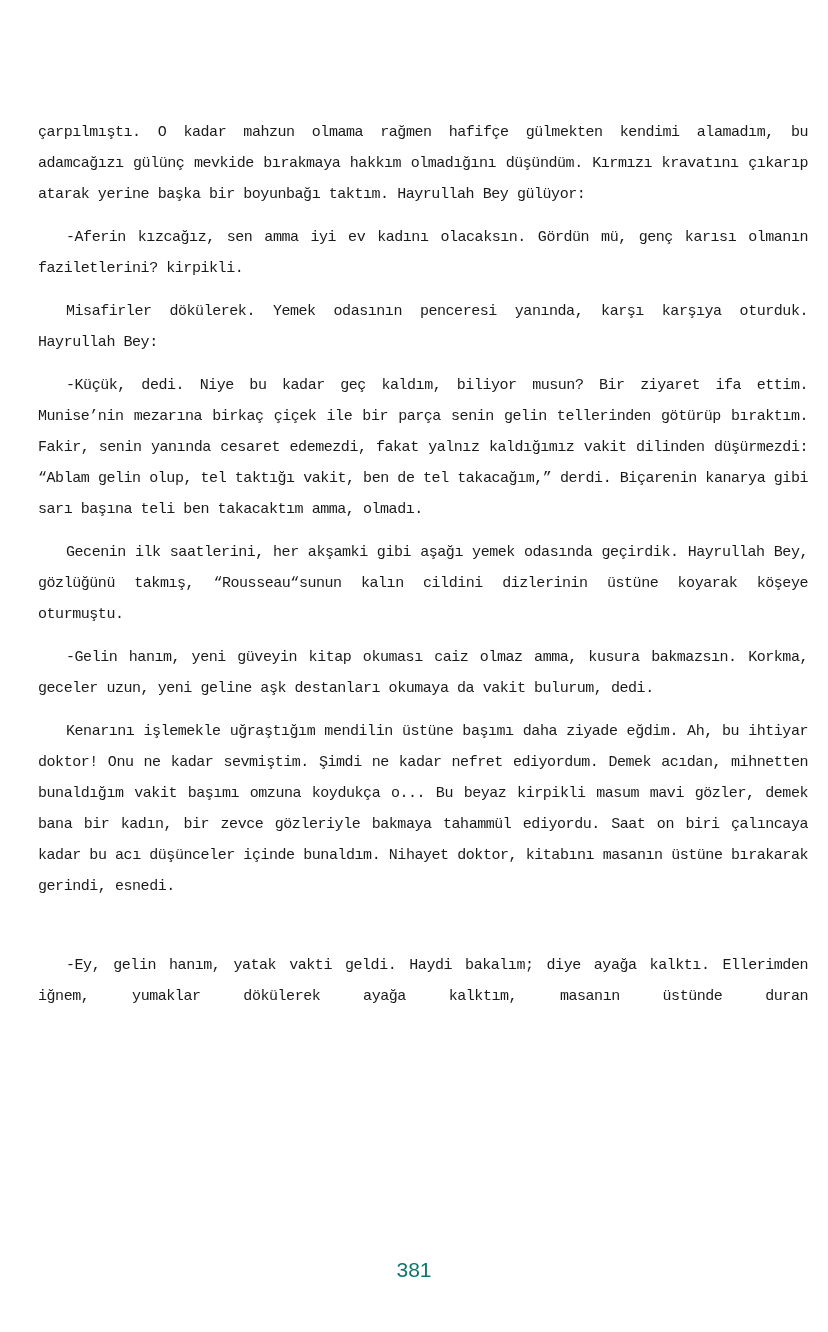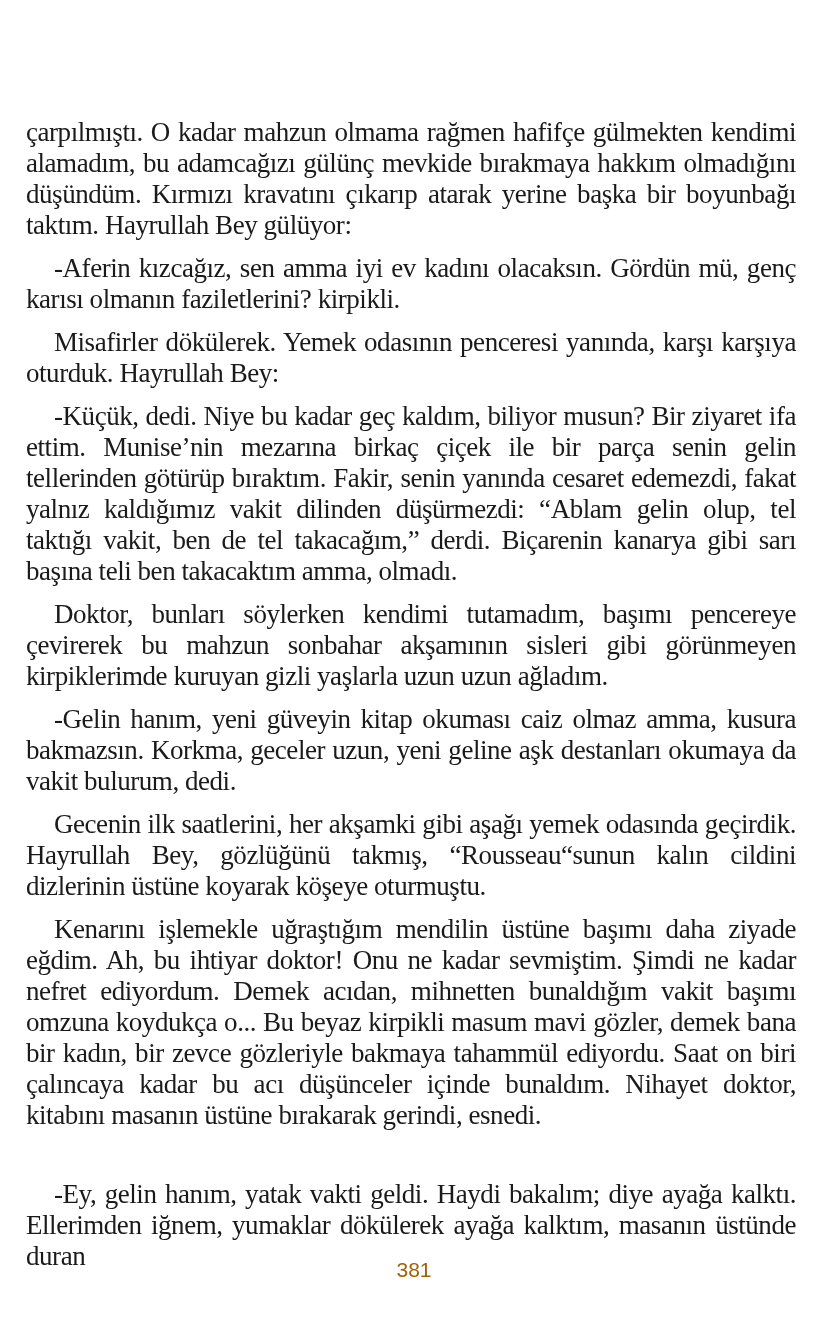--- a/index.html
+++ b/index.html
@@ -9,25 +9,25 @@
     }
     body {
       width: 828px;
       height: 1332px;
       position: relative;
       overflow: hidden;
       color: #1a1a1a;
     }
     .page-body {
       position: absolute;
-      left: 26px;
+      left: 38px;
       top: 117px;
       width: 770px;
-      font-family: Liberation Serif, serif;
-      font-size: 27px;
+      font-family: Liberation Mono, monospace;
+      font-size: 15px;
       line-height: 31px;
       letter-spacing: -0.45px;
     }
     .para {
       margin: 0 0 12px 0;
       text-indent: 28px;
       text-align: justify;
       text-align-last: left;
     }
     .para.no-indent {
@@ -38,31 +38,30 @@
       margin-top: 48px;
     }
     .page-number {
       position: absolute;
       left: 0;
       width: 828px;
       top: 1258px;
       text-align: center;
       font-family: "Liberation Sans", "DejaVu Sans", sans-serif;
       font-size: 21px;
-      color: #a16207;
+      color: #0f766e;
     }
   </style>
 </head>
 <body>
 
 <main class="page-body">
   <p class="para no-indent">çarpılmıştı. O kadar mahzun olmama rağmen hafifçe gülmekten kendimi alamadım, bu adamcağızı gülünç mevkide bırakmaya hakkım olmadığını düşündüm. Kırmızı kravatını çıkarıp atarak yerine başka bir boyunbağı taktım. Hayrullah Bey gülüyor:</p>
   <p class="para">-Aferin kızcağız, sen amma iyi ev kadını olacaksın. Gördün mü, genç karısı olmanın faziletlerini? kirpikli.</p>
   <p class="para">Misafirler dökülerek. Yemek odasının penceresi yanında, karşı karşıya oturduk. Hayrullah Bey:</p>
   <p class="para">-Küçük, dedi. Niye bu kadar geç kaldım, biliyor musun? Bir ziyaret ifa ettim. Munise’nin mezarına birkaç çiçek ile bir parça senin gelin tellerinden götürüp bıraktım. Fakir, senin yanında cesaret edemezdi, fakat yalnız kaldığımız vakit dilinden düşürmezdi: “Ablam gelin olup, tel taktığı vakit, ben de tel takacağım,” derdi. Biçarenin kanarya gibi sarı başına teli ben takacaktım amma, olmadı.</p>
-  <p class="para">Doktor, bunları söylerken kendimi tutamadım, başımı pencereye çevirerek bu mahzun sonbahar akşamının sisleri gibi görünmeyen kirpiklerimde kuruyan gizli yaşlarla uzun uzun ağladım.</p>
+  <p class="para">Gecenin ilk saatlerini, her akşamki gibi aşağı yemek odasında geçirdik. Hayrullah Bey, gözlüğünü takmış, “Rousseau“sunun kalın cildini dizlerinin üstüne koyarak köşeye oturmuştu.</p>
   <p class="para">-Gelin hanım, yeni güveyin kitap okuması caiz olmaz amma, kusura bakmazsın. Korkma, geceler uzun, yeni geline aşk destanları okumaya da vakit bulurum, dedi.</p>
-  <p class="para">Gecenin ilk saatlerini, her akşamki gibi aşağı yemek odasında geçirdik. Hayrullah Bey, gözlüğünü takmış, “Rousseau“sunun kalın cildini dizlerinin üstüne koyarak köşeye oturmuştu.</p>
   <p class="para">Kenarını işlemekle uğraştığım mendilin üstüne başımı daha ziyade eğdim. Ah, bu ihtiyar doktor! Onu ne kadar sevmiştim. Şimdi ne kadar nefret ediyordum. Demek acıdan, mihnetten bunaldığım vakit başımı omzuna koydukça o... Bu beyaz kirpikli masum mavi gözler, demek bana bir kadın, bir zevce gözleriyle bakmaya tahammül ediyordu. Saat on biri çalıncaya kadar bu acı düşünceler içinde bunaldım. Nihayet doktor, kitabını masanın üstüne bırakarak gerindi, esnedi.</p>
   <p class="para last">-Ey, gelin hanım, yatak vakti geldi. Haydi bakalım; diye ayağa kalktı. Ellerimden iğnem, yumaklar dökülerek ayağa kalktım, masanın üstünde duran</p>
 </main>
 
 <div class="page-number">381</div>
 
 </body></html>

